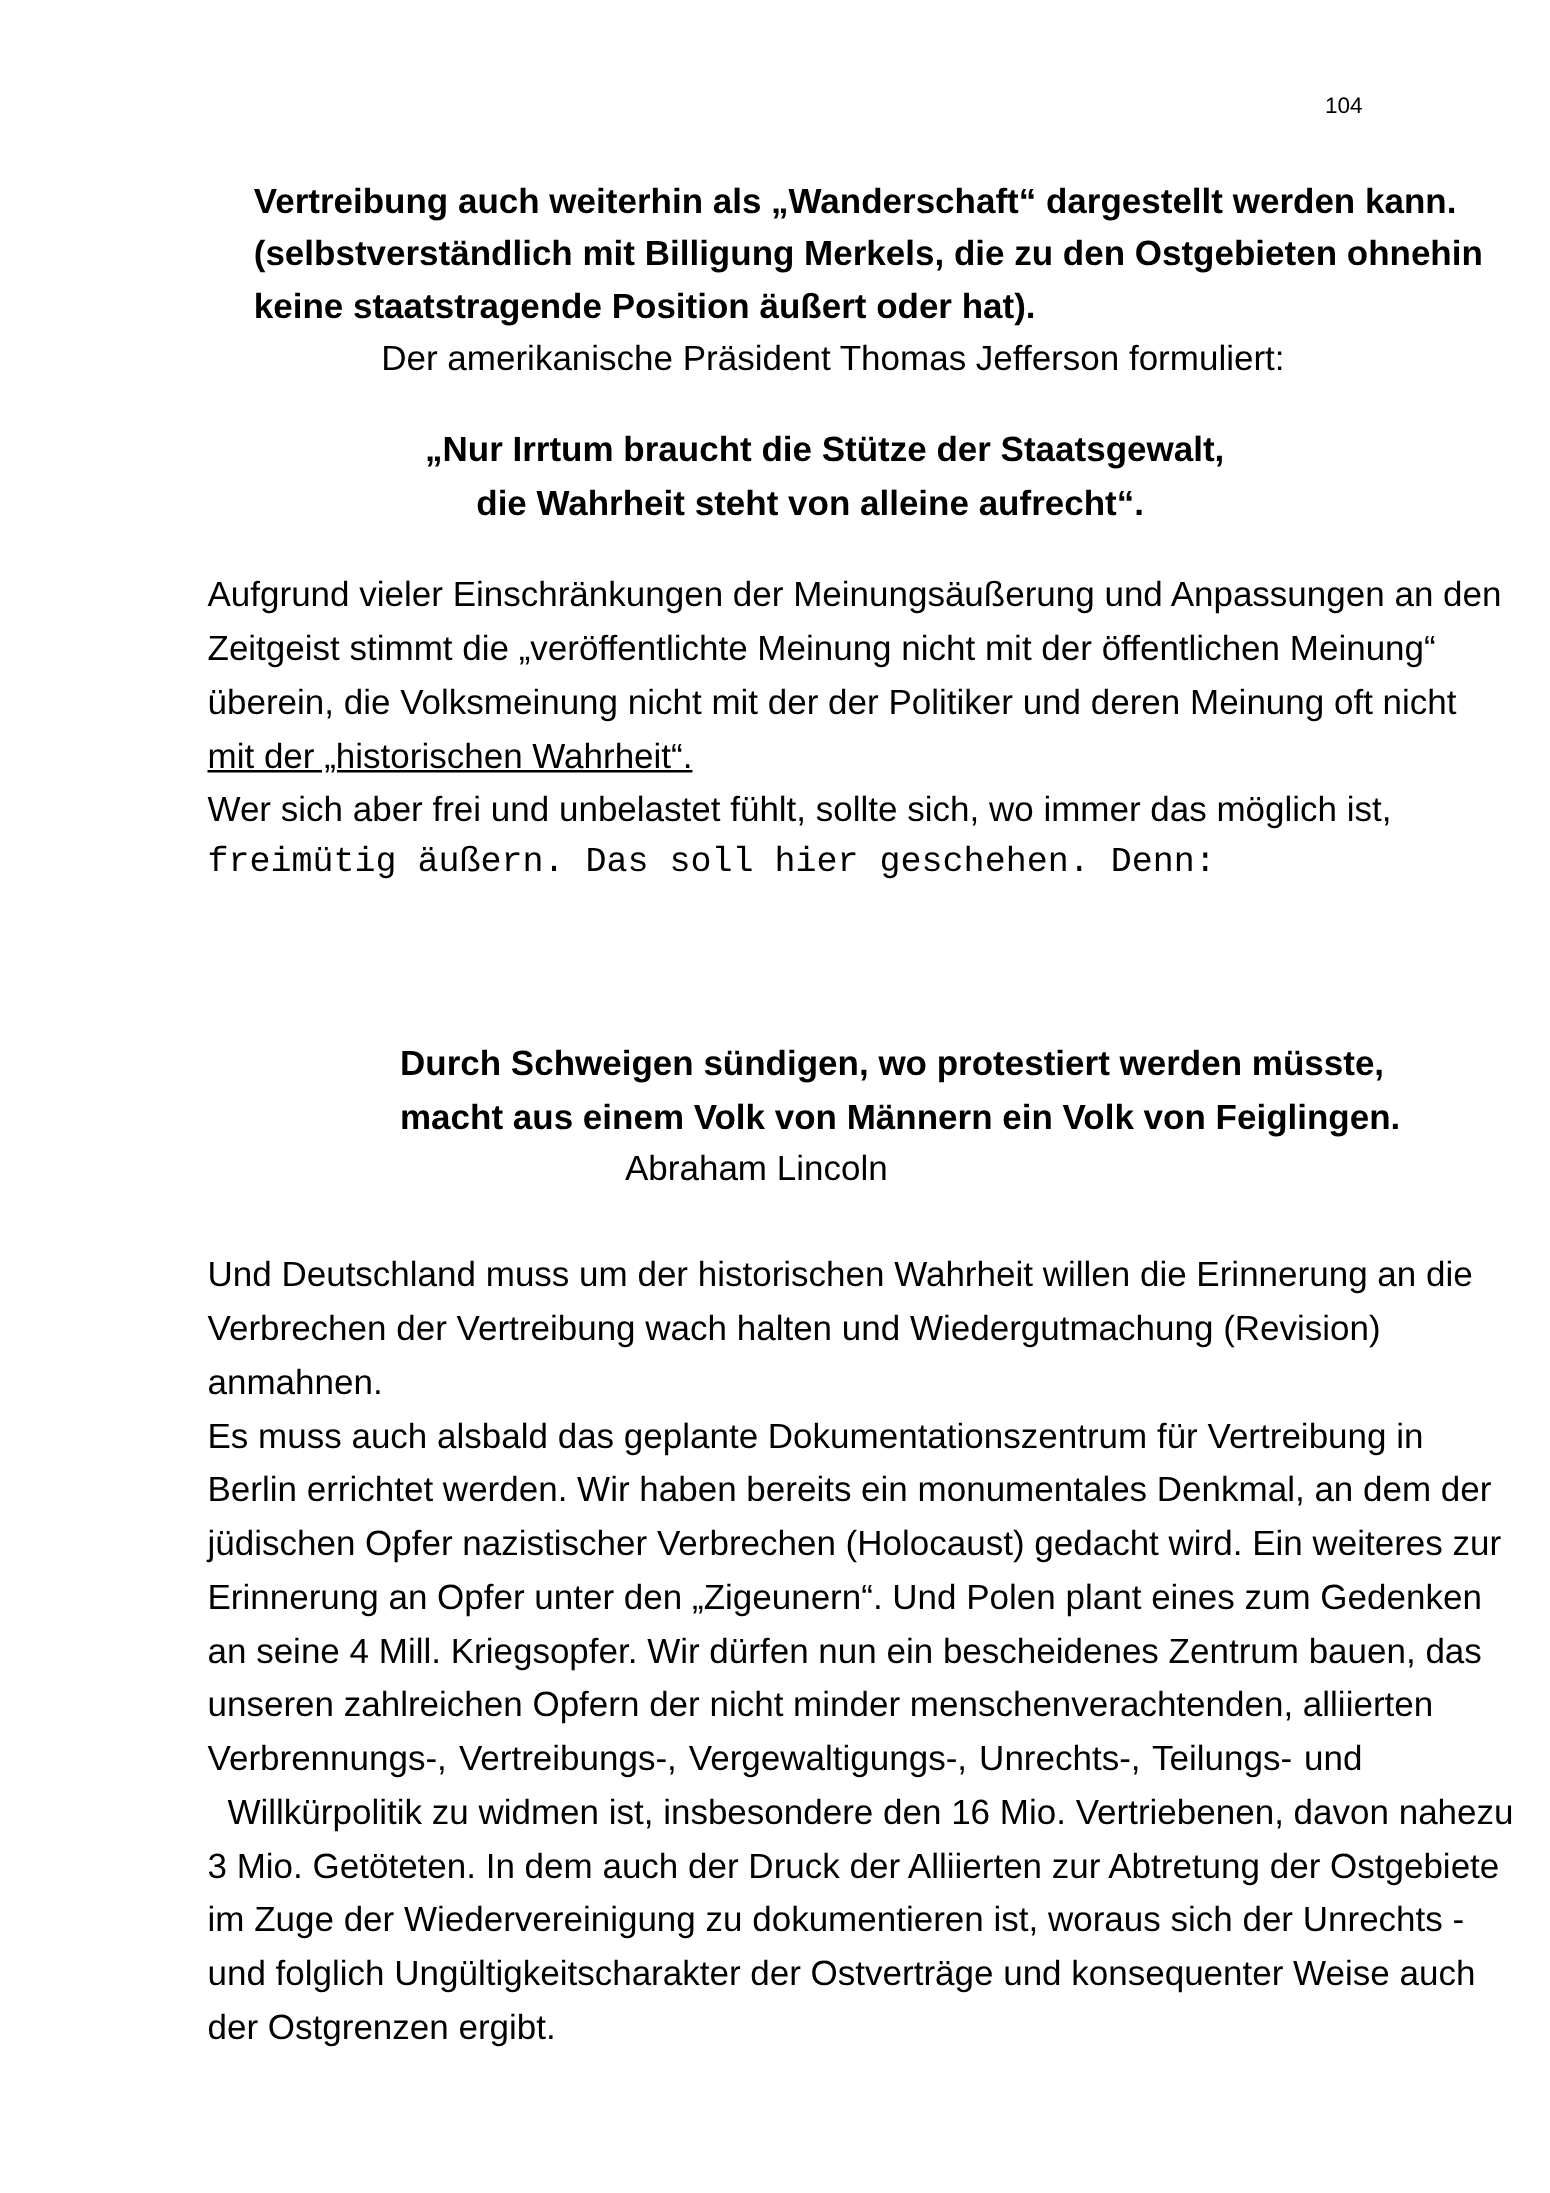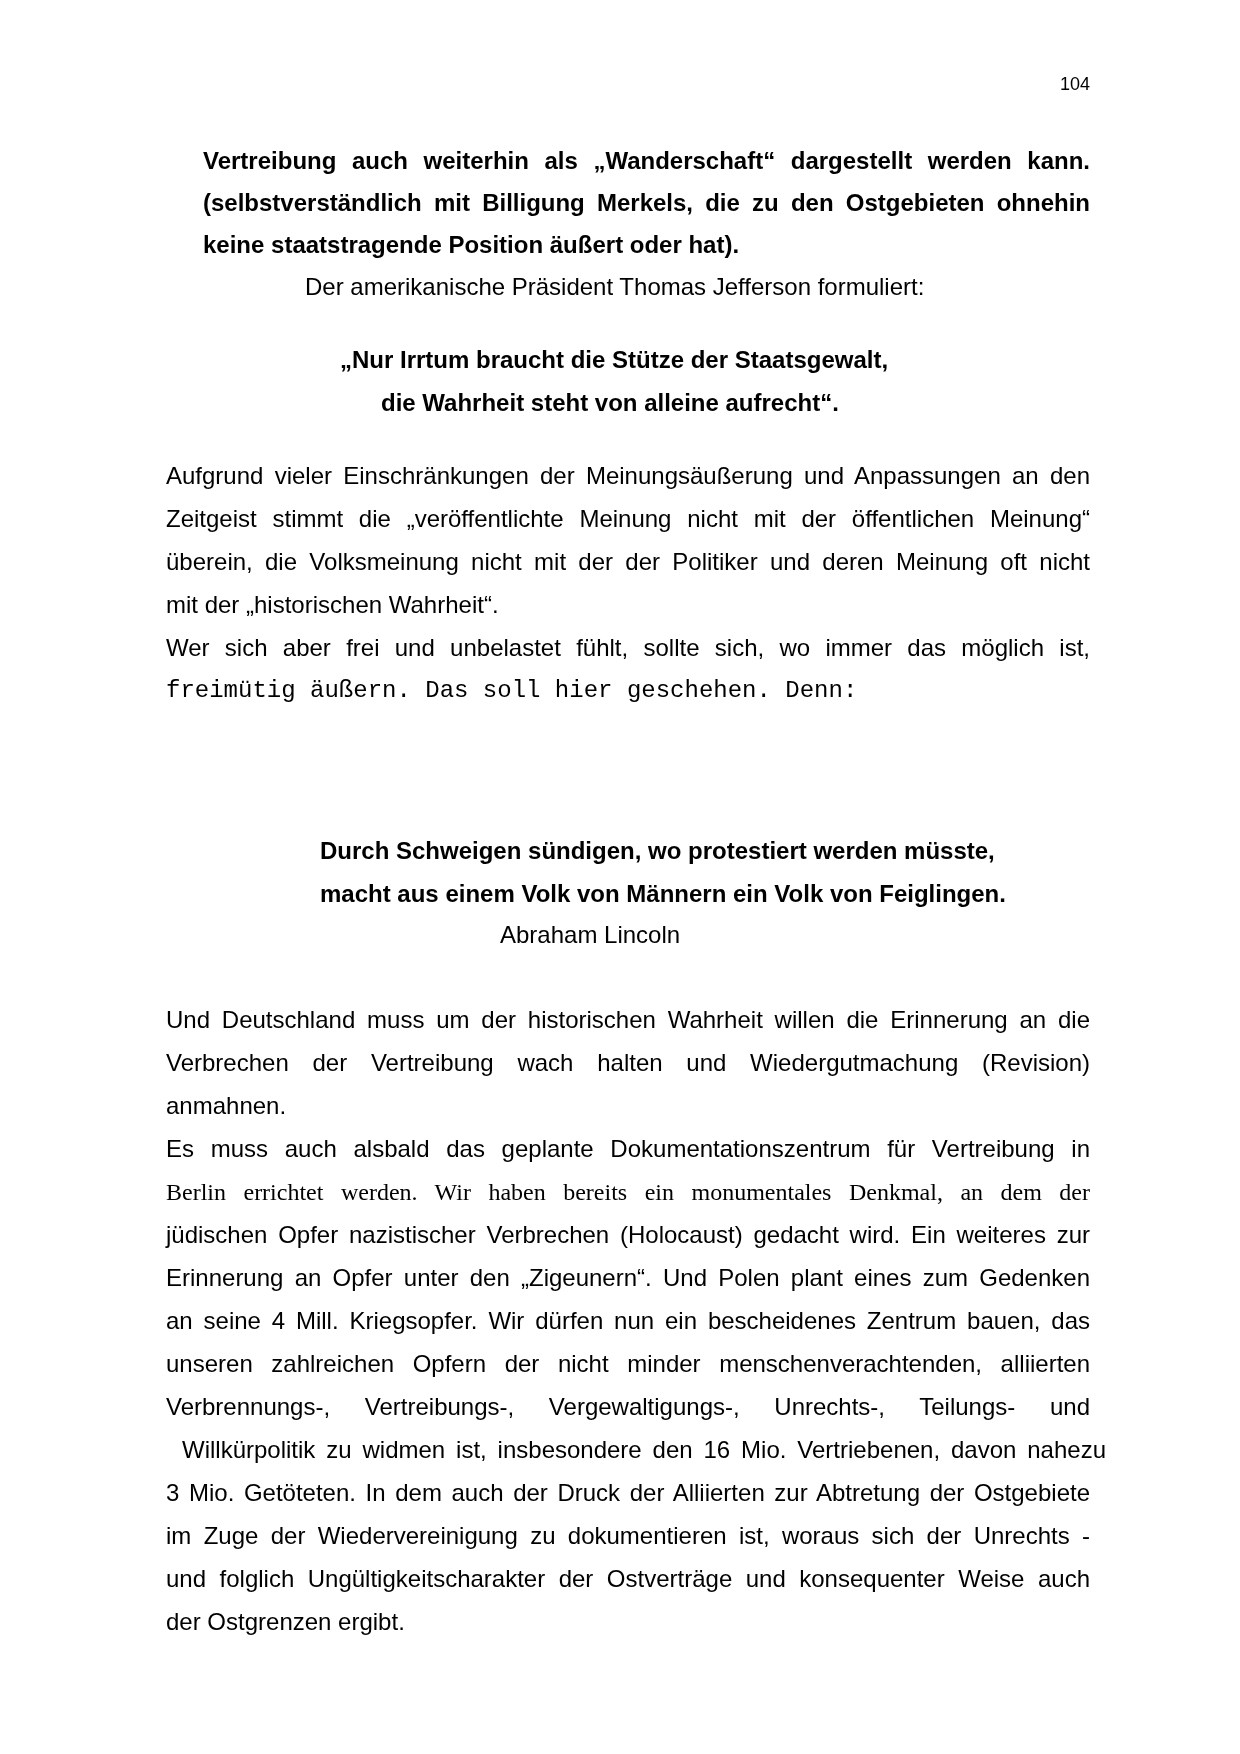--- a/index.html
+++ b/index.html
@@ -1,19 +1,19 @@
 <!DOCTYPE html>
 <html><head>
 <meta charset="utf-8">
 <style>
   html, body { margin: 0; padding: 0; background: #ffffff; }
   body { width: 1240px; height: 1754px; position: relative; overflow: hidden;
          font-family: "Liberation Sans", sans-serif; color: #000; }
   .page-number { position: absolute; top: 74px; left: 1060px; font-size: 18px; text-align: right; }
-  .line { position: absolute; white-space: nowrap; font-size: 24px; line-height: 26px; }
+  .line { position: absolute; white-space: nowrap; font-size: 28px; line-height: 26px; }
   .bold { font-weight: bold; }
   .just { text-align: justify; text-align-last: justify; }
   .body-line { left: 166px; width: 924px; }
   .intro-line { left: 203px; width: 887px; }
 </style>
 </head>
 <body>
 
 <div>
   <div class="page-number">104</div>
@@ -27,37 +27,37 @@
   <div class="line" style="top:274px; left:305px;">Der amerikanische Präsident Thomas Jefferson  formuliert:</div>
   <div>
     <div class="line bold" style="top:347px; left:340px;">„Nur Irrtum braucht die Stütze der Staatsgewalt,</div>
     <div class="line bold" style="top:390px; left:381px;">die Wahrheit steht von alleine aufrecht“.</div>
   </div>
 
   <div>
     <div class="line body-line just" style="top:463px;">Aufgrund vieler Einschränkungen der Meinungsäußerung und Anpassungen an den</div>
     <div class="line body-line just" style="top:506px;">Zeitgeist stimmt die „veröffentlichte Meinung nicht mit der öffentlichen Meinung“</div>
     <div class="line body-line just" style="top:549px;">überein, die Volksmeinung nicht mit der der Politiker und deren Meinung  oft  nicht</div>
-    <div class="line body-line" style="top:592px;">mit der „historischen Wahrheit“.</div>
+    <div class="line body-line" style="top:592px;text-decoration:underline;">mit der „historischen Wahrheit“.</div>
     <div class="line body-line just" style="top:635px;">Wer sich aber frei und unbelastet fühlt, sollte sich, wo immer das möglich ist,</div>
     <div class="line body-line" style="top:678px;font-family:Liberation Mono, monospace;">freimütig  äußern.  Das soll hier geschehen. Denn:</div>
   </div>
 
   <div>
     <div class="line bold" style="top:838px; left:320px;">Durch Schweigen sündigen, wo protestiert werden müsste,</div>
     <div class="line bold" style="top:881px; left:320px;">macht aus einem Volk von Männern ein Volk von Feiglingen.</div>
     <div class="line" style="top:922px; left:500px;">Abraham Lincoln</div>
   </div>
 
   <div>
     <div class="line body-line just" style="top:1007px;">Und  Deutschland muss um der historischen Wahrheit  willen die Erinnerung an die</div>
     <div class="line body-line just" style="top:1050px;">Verbrechen der Vertreibung wach halten und Wiedergutmachung (Revision)</div>
     <div class="line body-line" style="top:1093px;">anmahnen.</div>
     <div class="line body-line just" style="top:1136px;"> Es muss auch  alsbald das geplante Dokumentationszentrum für Vertreibung in</div>
-    <div class="line body-line just" style="top:1179px;font-family:Liberation Serif, serif;">Berlin errichtet werden. Wir haben bereits ein monumentales Denkmal, an dem der</div>
+    <div class="line body-line just" style="top:1179px;">Berlin errichtet werden. Wir haben bereits ein monumentales Denkmal, an dem der</div>
     <div class="line body-line just" style="top:1222px;">jüdischen Opfer nazistischer Verbrechen (Holocaust) gedacht wird. Ein weiteres zur</div>
     <div class="line body-line just" style="top:1265px;">Erinnerung an Opfer unter den „Zigeunern“. Und Polen plant eines zum Gedenken</div>
     <div class="line body-line just" style="top:1308px;">an seine 4 Mill. Kriegsopfer. Wir dürfen nun ein bescheidenes Zentrum bauen, das</div>
     <div class="line body-line just" style="top:1351px;">unseren zahlreichen  Opfern der nicht minder menschenverachtenden, alliierten</div>
     <div class="line body-line just" style="top:1394px;">Verbrennungs-, Vertreibungs-, Vergewaltigungs-, Unrechts-, Teilungs- und</div>
     <div class="line body-line just" style="top:1437px;margin-left:16px;">Willkürpolitik zu widmen ist, insbesondere den 16 Mio. Vertriebenen, davon nahezu</div>
     <div class="line body-line just" style="top:1480px;">3 Mio. Getöteten. In dem auch der Druck der Alliierten zur Abtretung der Ostgebiete</div>
     <div class="line body-line just" style="top:1523px;">im Zuge der Wiedervereinigung zu dokumentieren ist, woraus sich der Unrechts -</div>
     <div class="line body-line just" style="top:1566px;">und folglich  Ungültigkeitscharakter der Ostverträge und konsequenter Weise  auch</div>
     <div class="line body-line" style="top:1609px;">der Ostgrenzen ergibt.</div>

